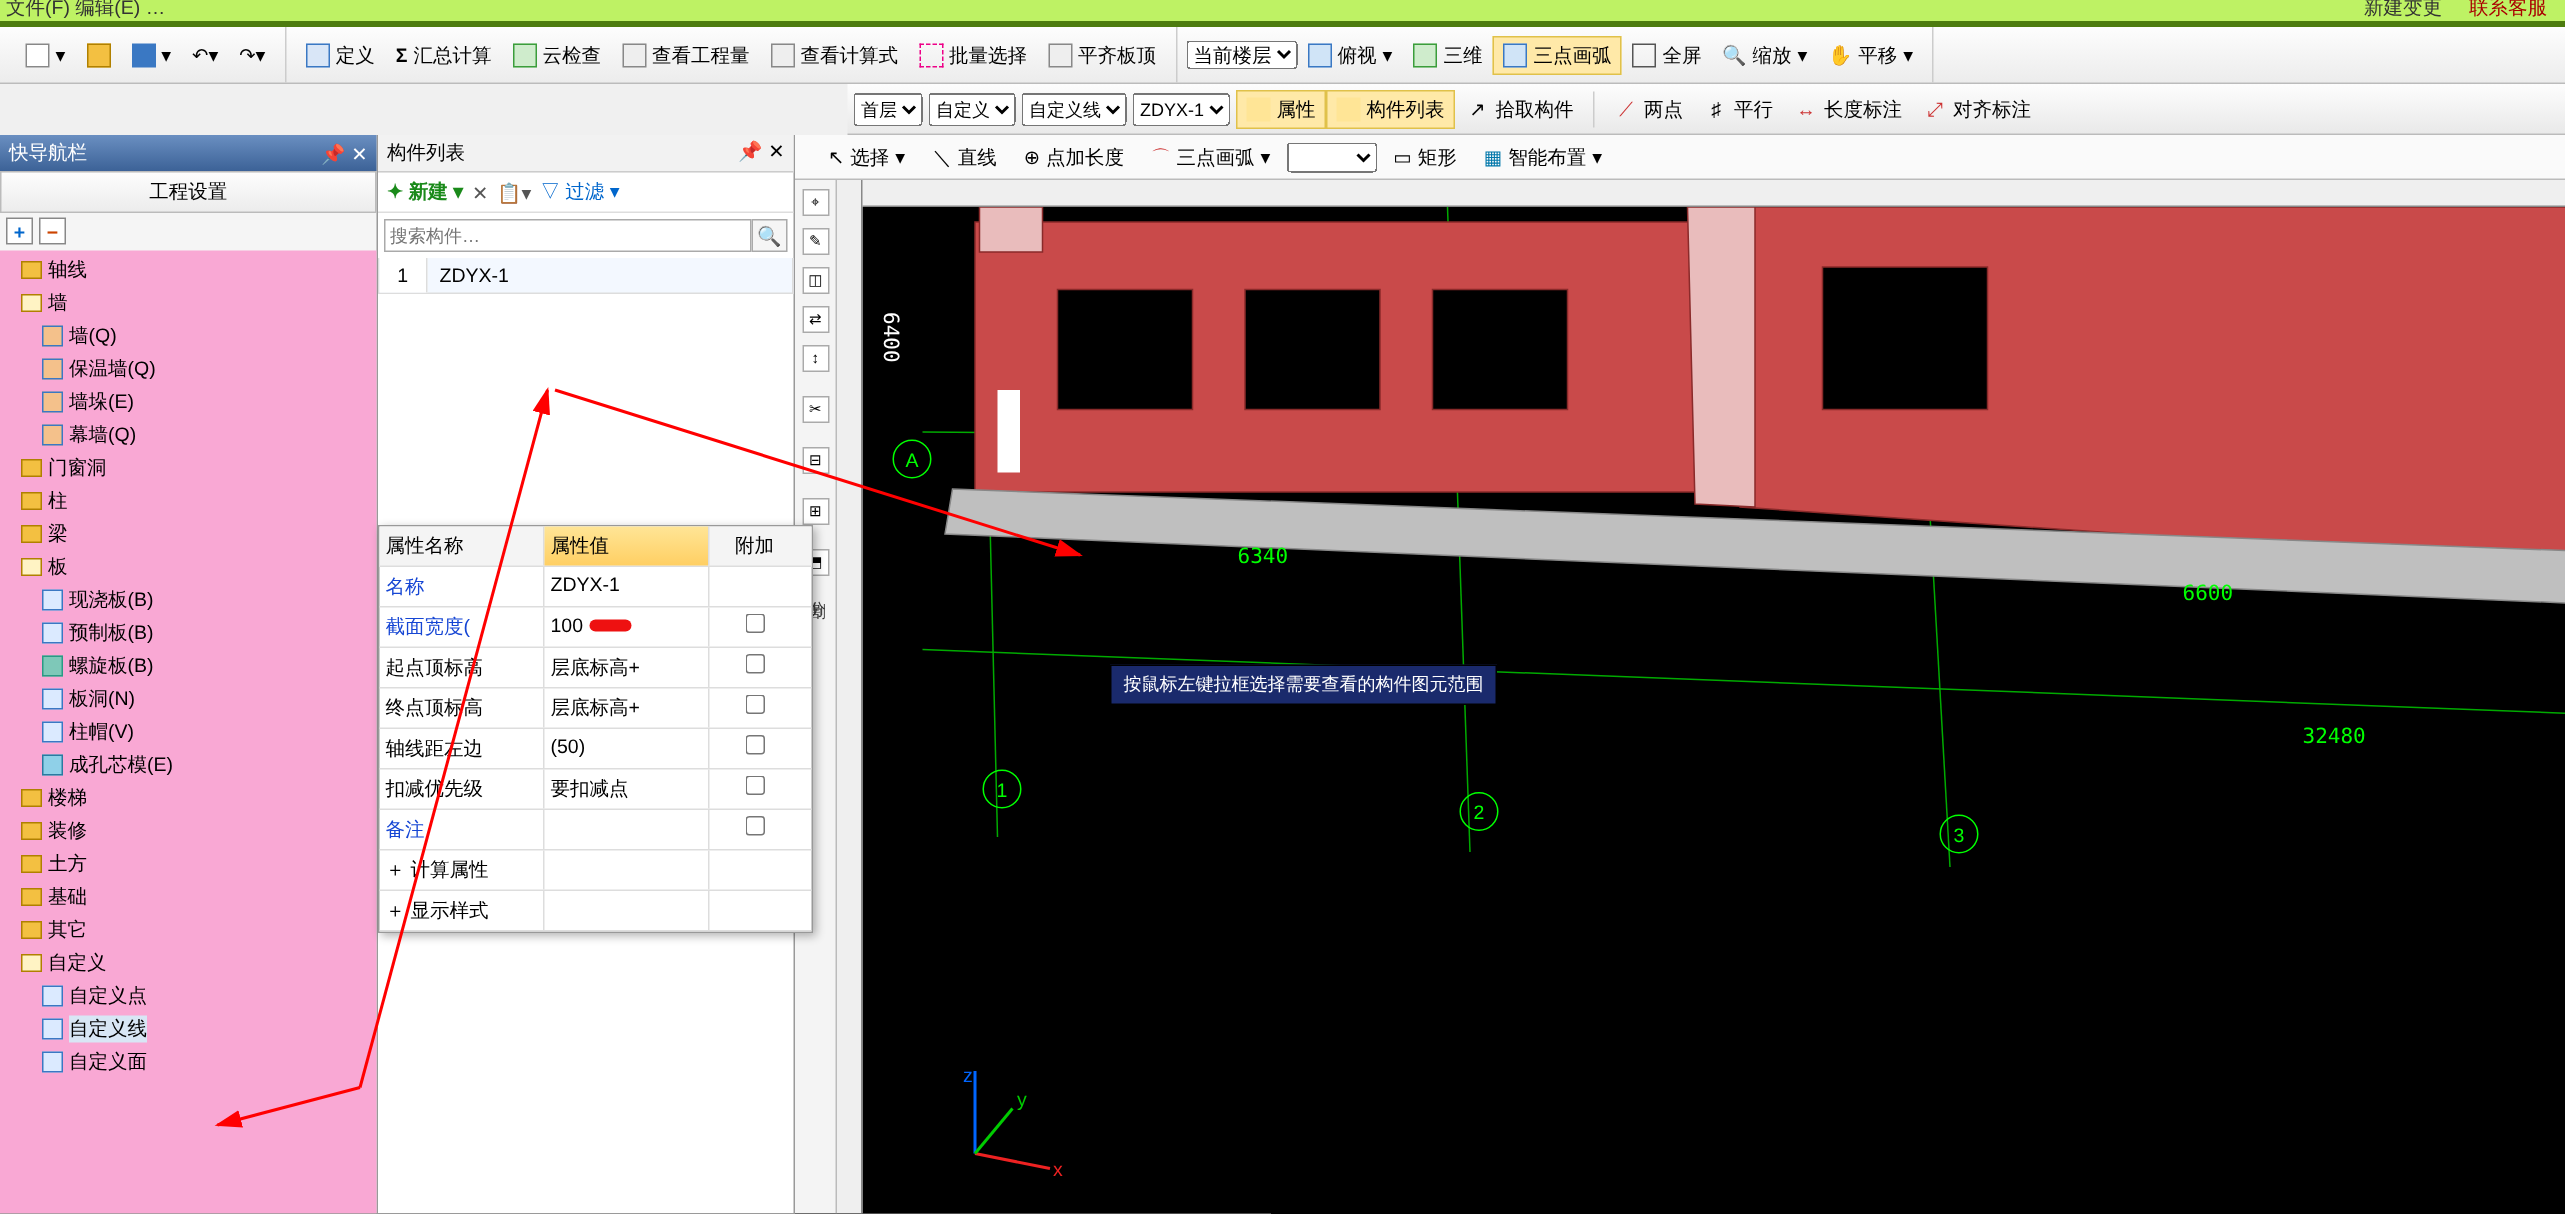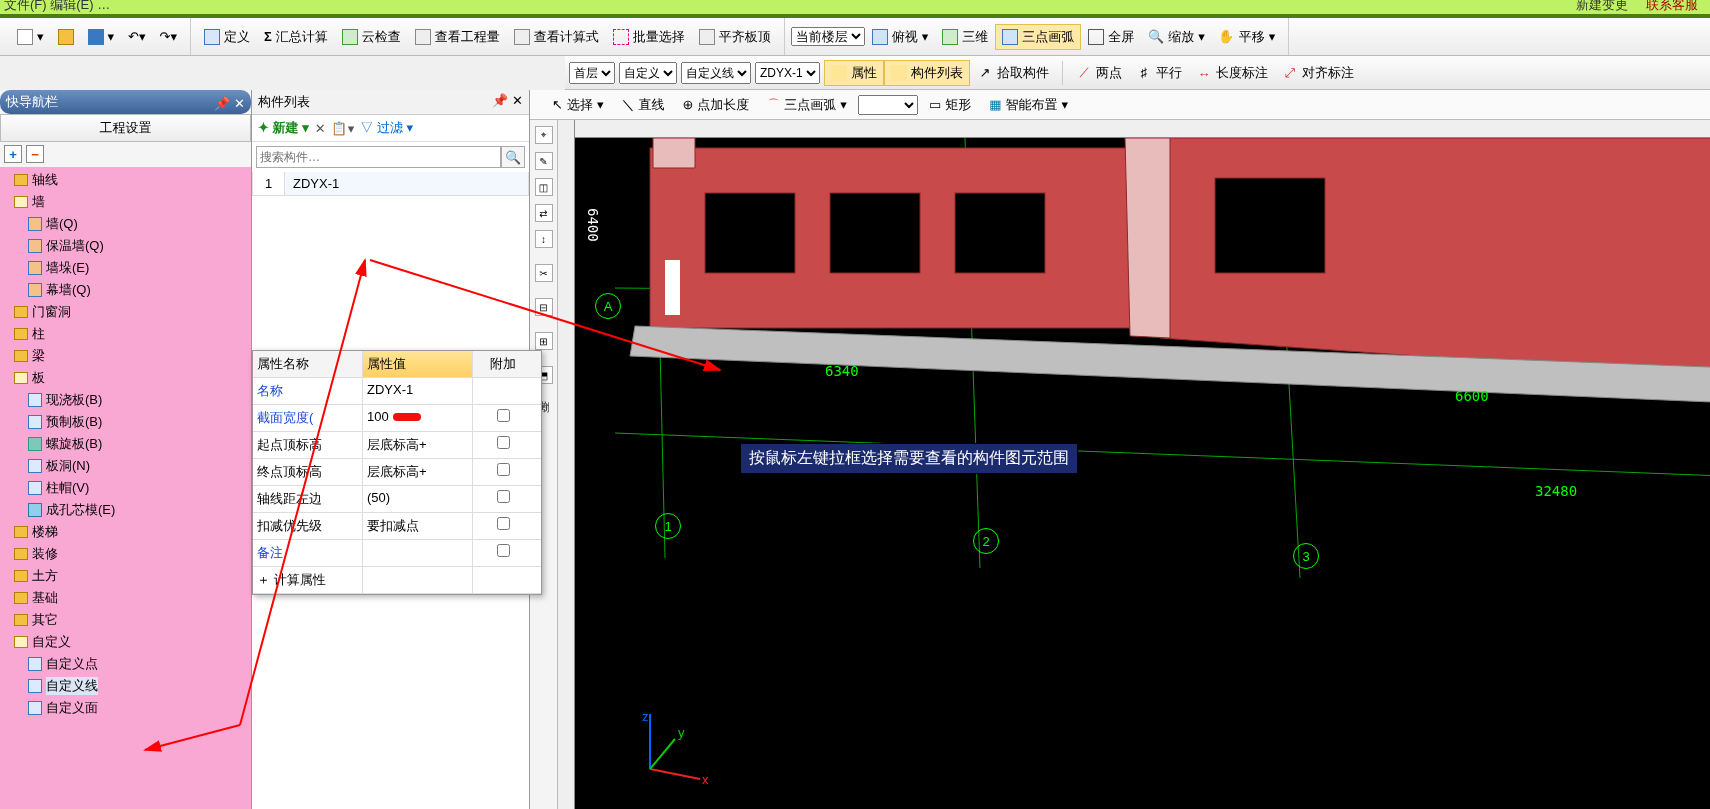--- a/index.html
+++ b/index.html
@@ -26,21 +26,21 @@
 
 
 .draw-toolbar { height: 30px; background: #fafafa; border-bottom: 1px solid #bbb; display: flex; align-items: center; padding-left: 545px; gap: 4px; }
 .draw-toolbar select { height: 20px; width: 60px; }
 
 
 .workspace { position: absolute; left: 0; right: 0; top: 90px; bottom: 0; display: flex; }
 
 
 .nav-panel { width: 252px; background: #f5f5f5; border-right: 1px solid #999; display: flex; flex-direction: column; }
-.nav-title { background: linear-gradient(#6a8fc1,#3c6297); color: #fff; padding: 3px 6px; display: flex; align-items: flex-end; justify-content: space-between; font-size: 12px; border-radius: 10px; }
+.nav-title { background: linear-gradient(#6a8fc1,#3c6297); color: #fff; padding: 3px 6px; display: flex; align-items: center; justify-content: space-between; font-size: 12px; }
 .nav-title .close { cursor: pointer; }
 .nav-tabs { background: #fff; }
 .nav-tab { border: 1px solid #bbb; padding: 4px; text-align: center; background: linear-gradient(#fdfdfd,#ececec); margin-bottom: -1px; cursor: pointer; }
 .nav-tools { padding: 4px; display: flex; gap: 4px; }
 .nav-tools .sq { width: 18px; height: 18px; border: 1px solid #888; display: inline-flex; align-items: center; justify-content: center; font-weight: bold; background: #fff; }
 .tree { flex: 1; overflow: auto; background: #f9a8d4; padding: 2px 0; }
 .tree ul { list-style: none; padding-left: 14px; }
 .tree li { padding: 2px 0; white-space: nowrap; display: flex; align-items: center; gap: 4px; }
 .tree li span.lbl { cursor: pointer; }
 .tree li.sel > span.lbl { background: #d8e6f5; }
@@ -81,21 +81,21 @@
 
 .canvas-area { flex: 1; background: #000; position: relative; overflow: hidden; margin-top:30px;}
 .ruler-top { position: absolute; left: 35px; right: 0; top: 0; height: 18px; background: #efefef; border-bottom: 1px solid #888; z-index:5;}
 .ruler-left { position: absolute; left: 18px; top: 0; bottom: 0; width: 17px; background: #efefef; border-right: 1px solid #888; z-index:5;} 
 .side-toolbar { position:absolute; left:0; top:0; bottom:0; width:28px; background:#f4f4f4; border-right:1px solid #bbb; z-index:7; display:flex; flex-direction:column; align-items:center; gap:8px; padding-top:6px;}
 .side-toolbar .sb { width:18px; height:18px; border:1px solid #aaa; background:#fff; cursor:pointer; font-size:10px; display:flex;align-items:center;justify-content:center;}
 .side-text { writing-mode: vertical-rl; font-size:11px; color:#333; }
 
 .viewport { position:absolute; left:35px; top:18px; right:0; bottom:0; background:#000;}
 svg.arrows { position:absolute; inset:0; width:100%; height:100%; z-index:50; pointer-events:none;}
-.tooltip { position:absolute; left:730px; top:455px; background:#1a2a6c; color:#fff; padding:4px 8px; font-size:16px; border:1px solid #000; z-index:30;}
+.tooltip { position:absolute; left:730px; top:455px; background:#1a2a6c; color:#fff; padding:4px 8px; font-size:12px; border:1px solid #000; z-index:30;}
 .dim-text { position:absolute; color:#0f0; font-size:14px; font-family:monospace;}
 .dim-white { color:#fff;}
 .axis-bubble { position:absolute; width:26px; height:26px; border:1px solid #0f0; border-radius:50%; color:#0f0; display:flex;align-items:center;justify-content:center; font-size:13px;}
 .coord-gizmo { position:absolute; left:625px; bottom:20px; }
 
 </style>
 </head>
 <body>
 
 <div class="menu-bar">
@@ -475,20 +475,25 @@
     <div class="r">
         <div class="c1 blue">备注</div>
         <div class="c2"></div>
         <div class="c3"><input type="checkbox" style=""></div>
       </div>
     <div class="r">
         <div class="c1">＋ <span>计算属性</span></div>
         <div class="c2"></div>
         <div class="c3"></div>
       </div>
+    <div class="r">
+        <div class="c1">＋ <span>显示样式</span></div>
+        <div class="c2"></div>
+        <div class="c3"></div>
+      </div>
   </div>
 </div>
 
 <svg class="arrows">
   <defs>
       <marker id="ah" markerWidth="10" markerHeight="10" refX="8" refY="3" orient="auto">
         <path d="M0,0 L0,6 L9,3 z" fill="#f00"></path>
       </marker>
     </defs>
   <line x1="240" y1="725" x2="145" y2="750" stroke="#f00" stroke-width="2" marker-end="url(#ah)"></line>

